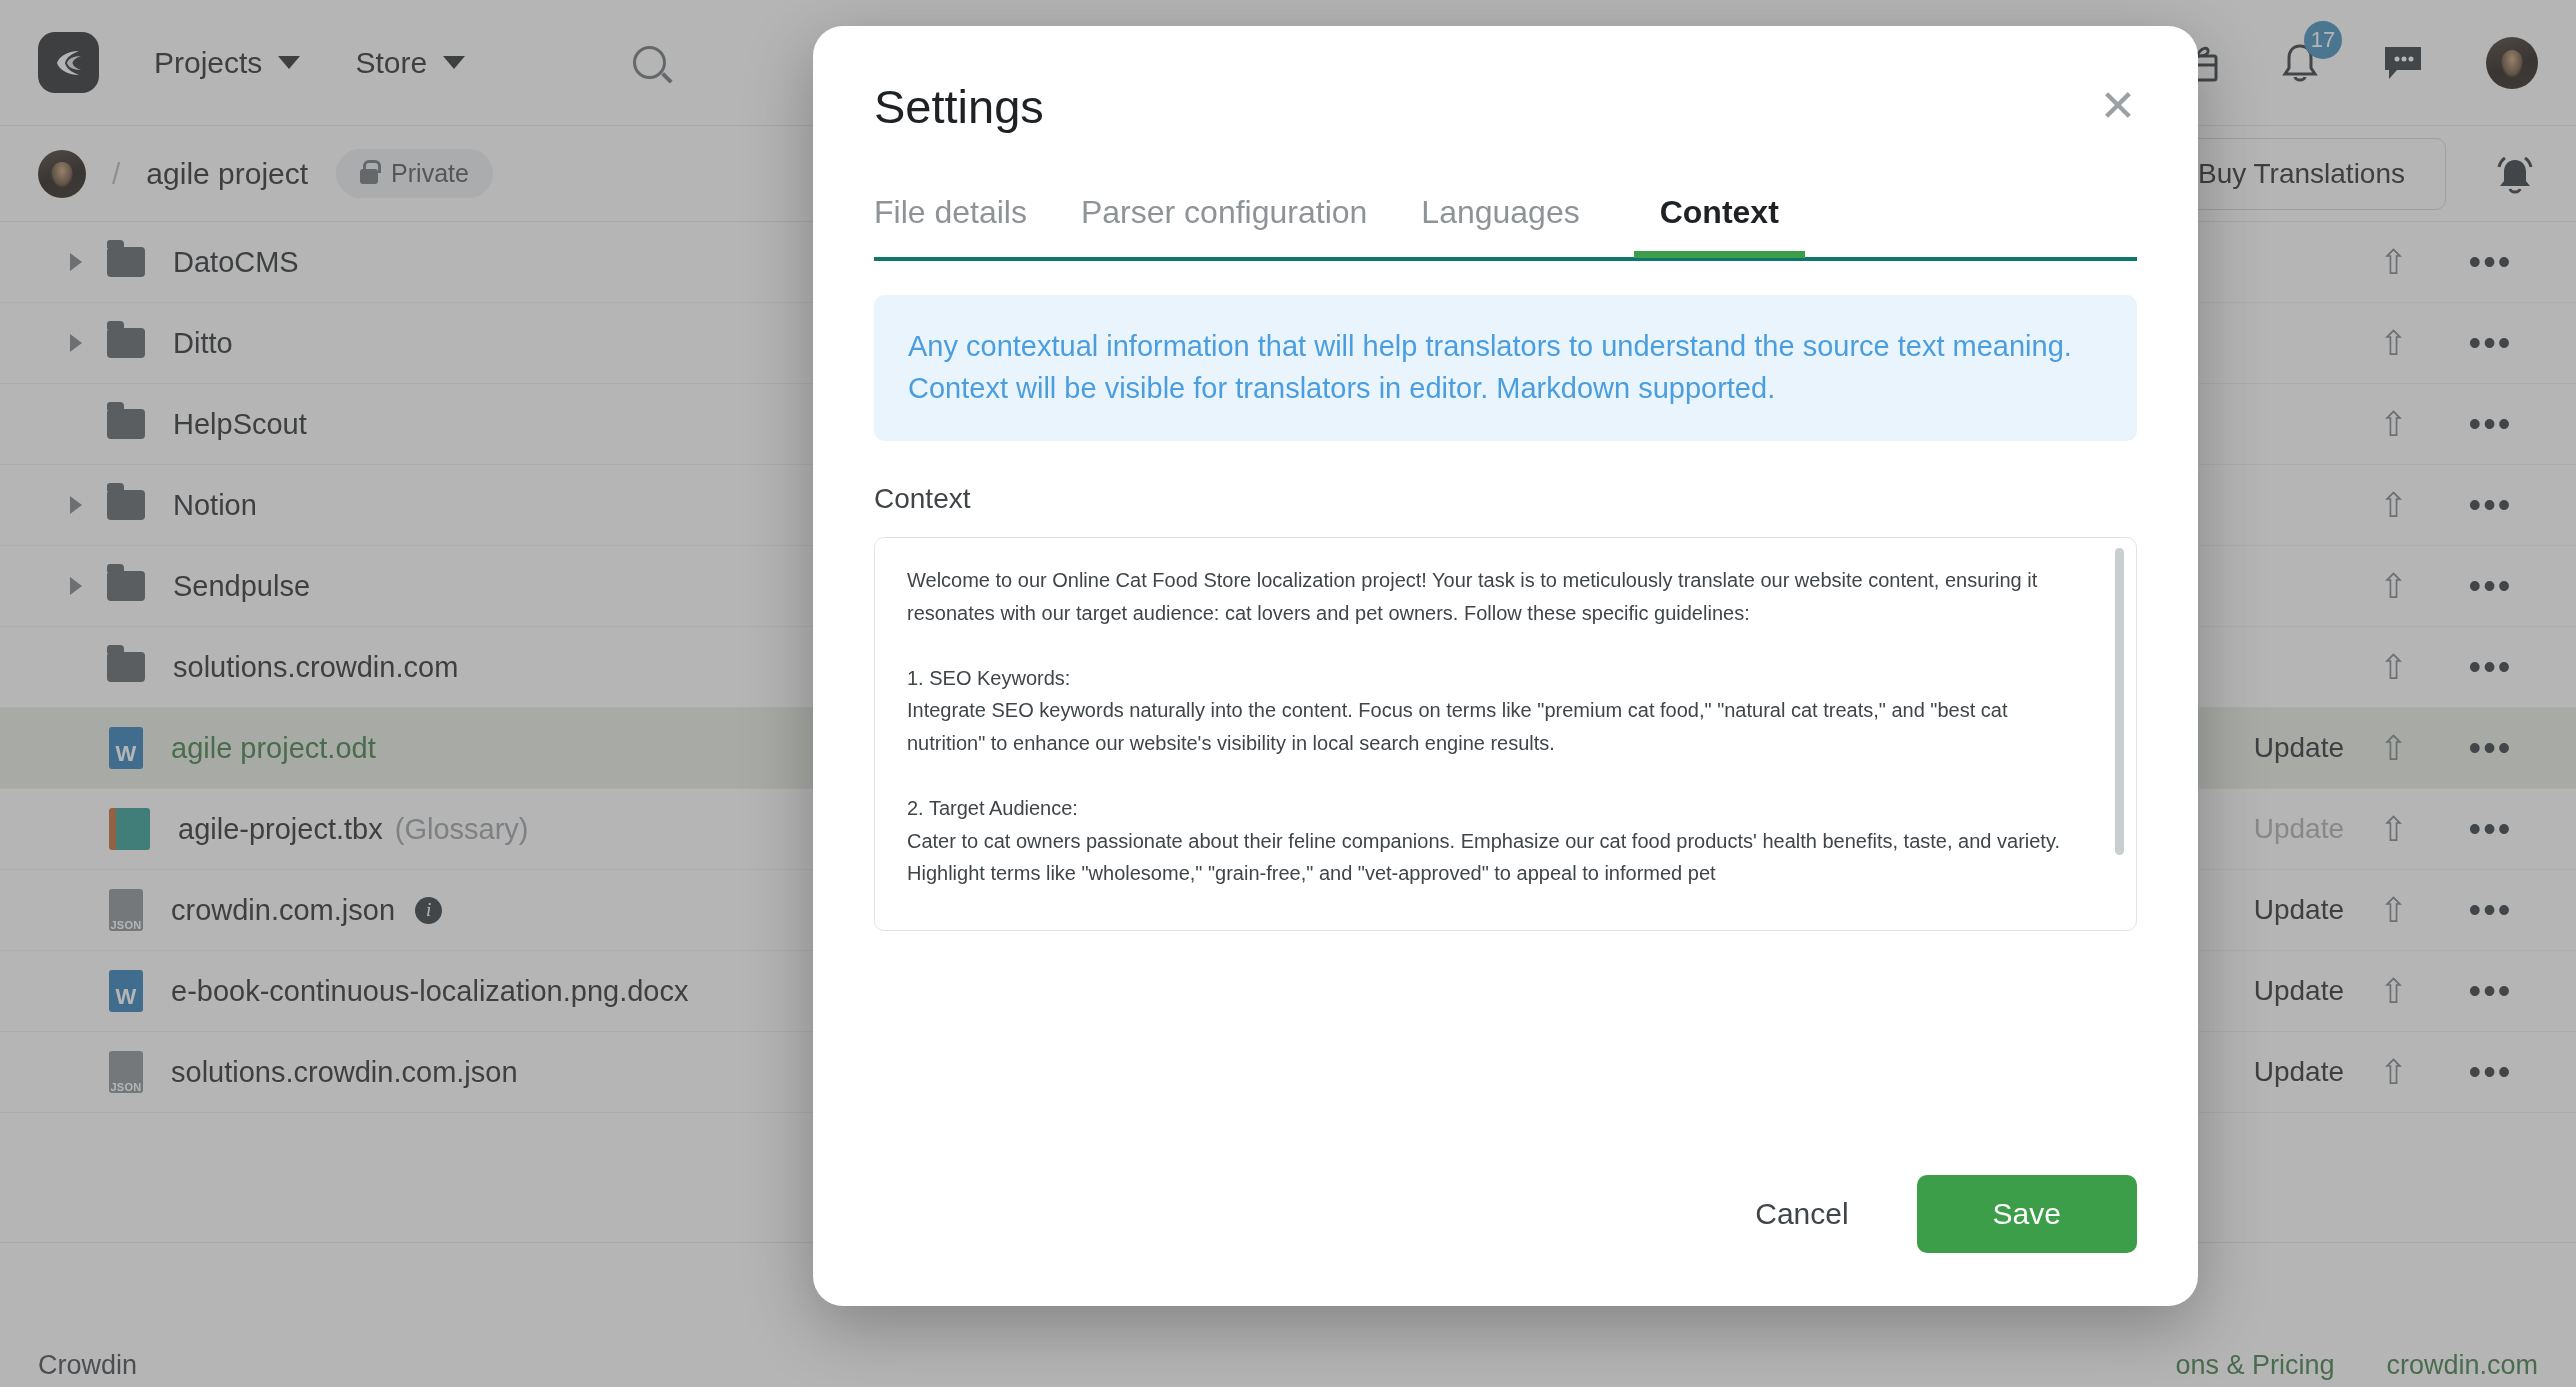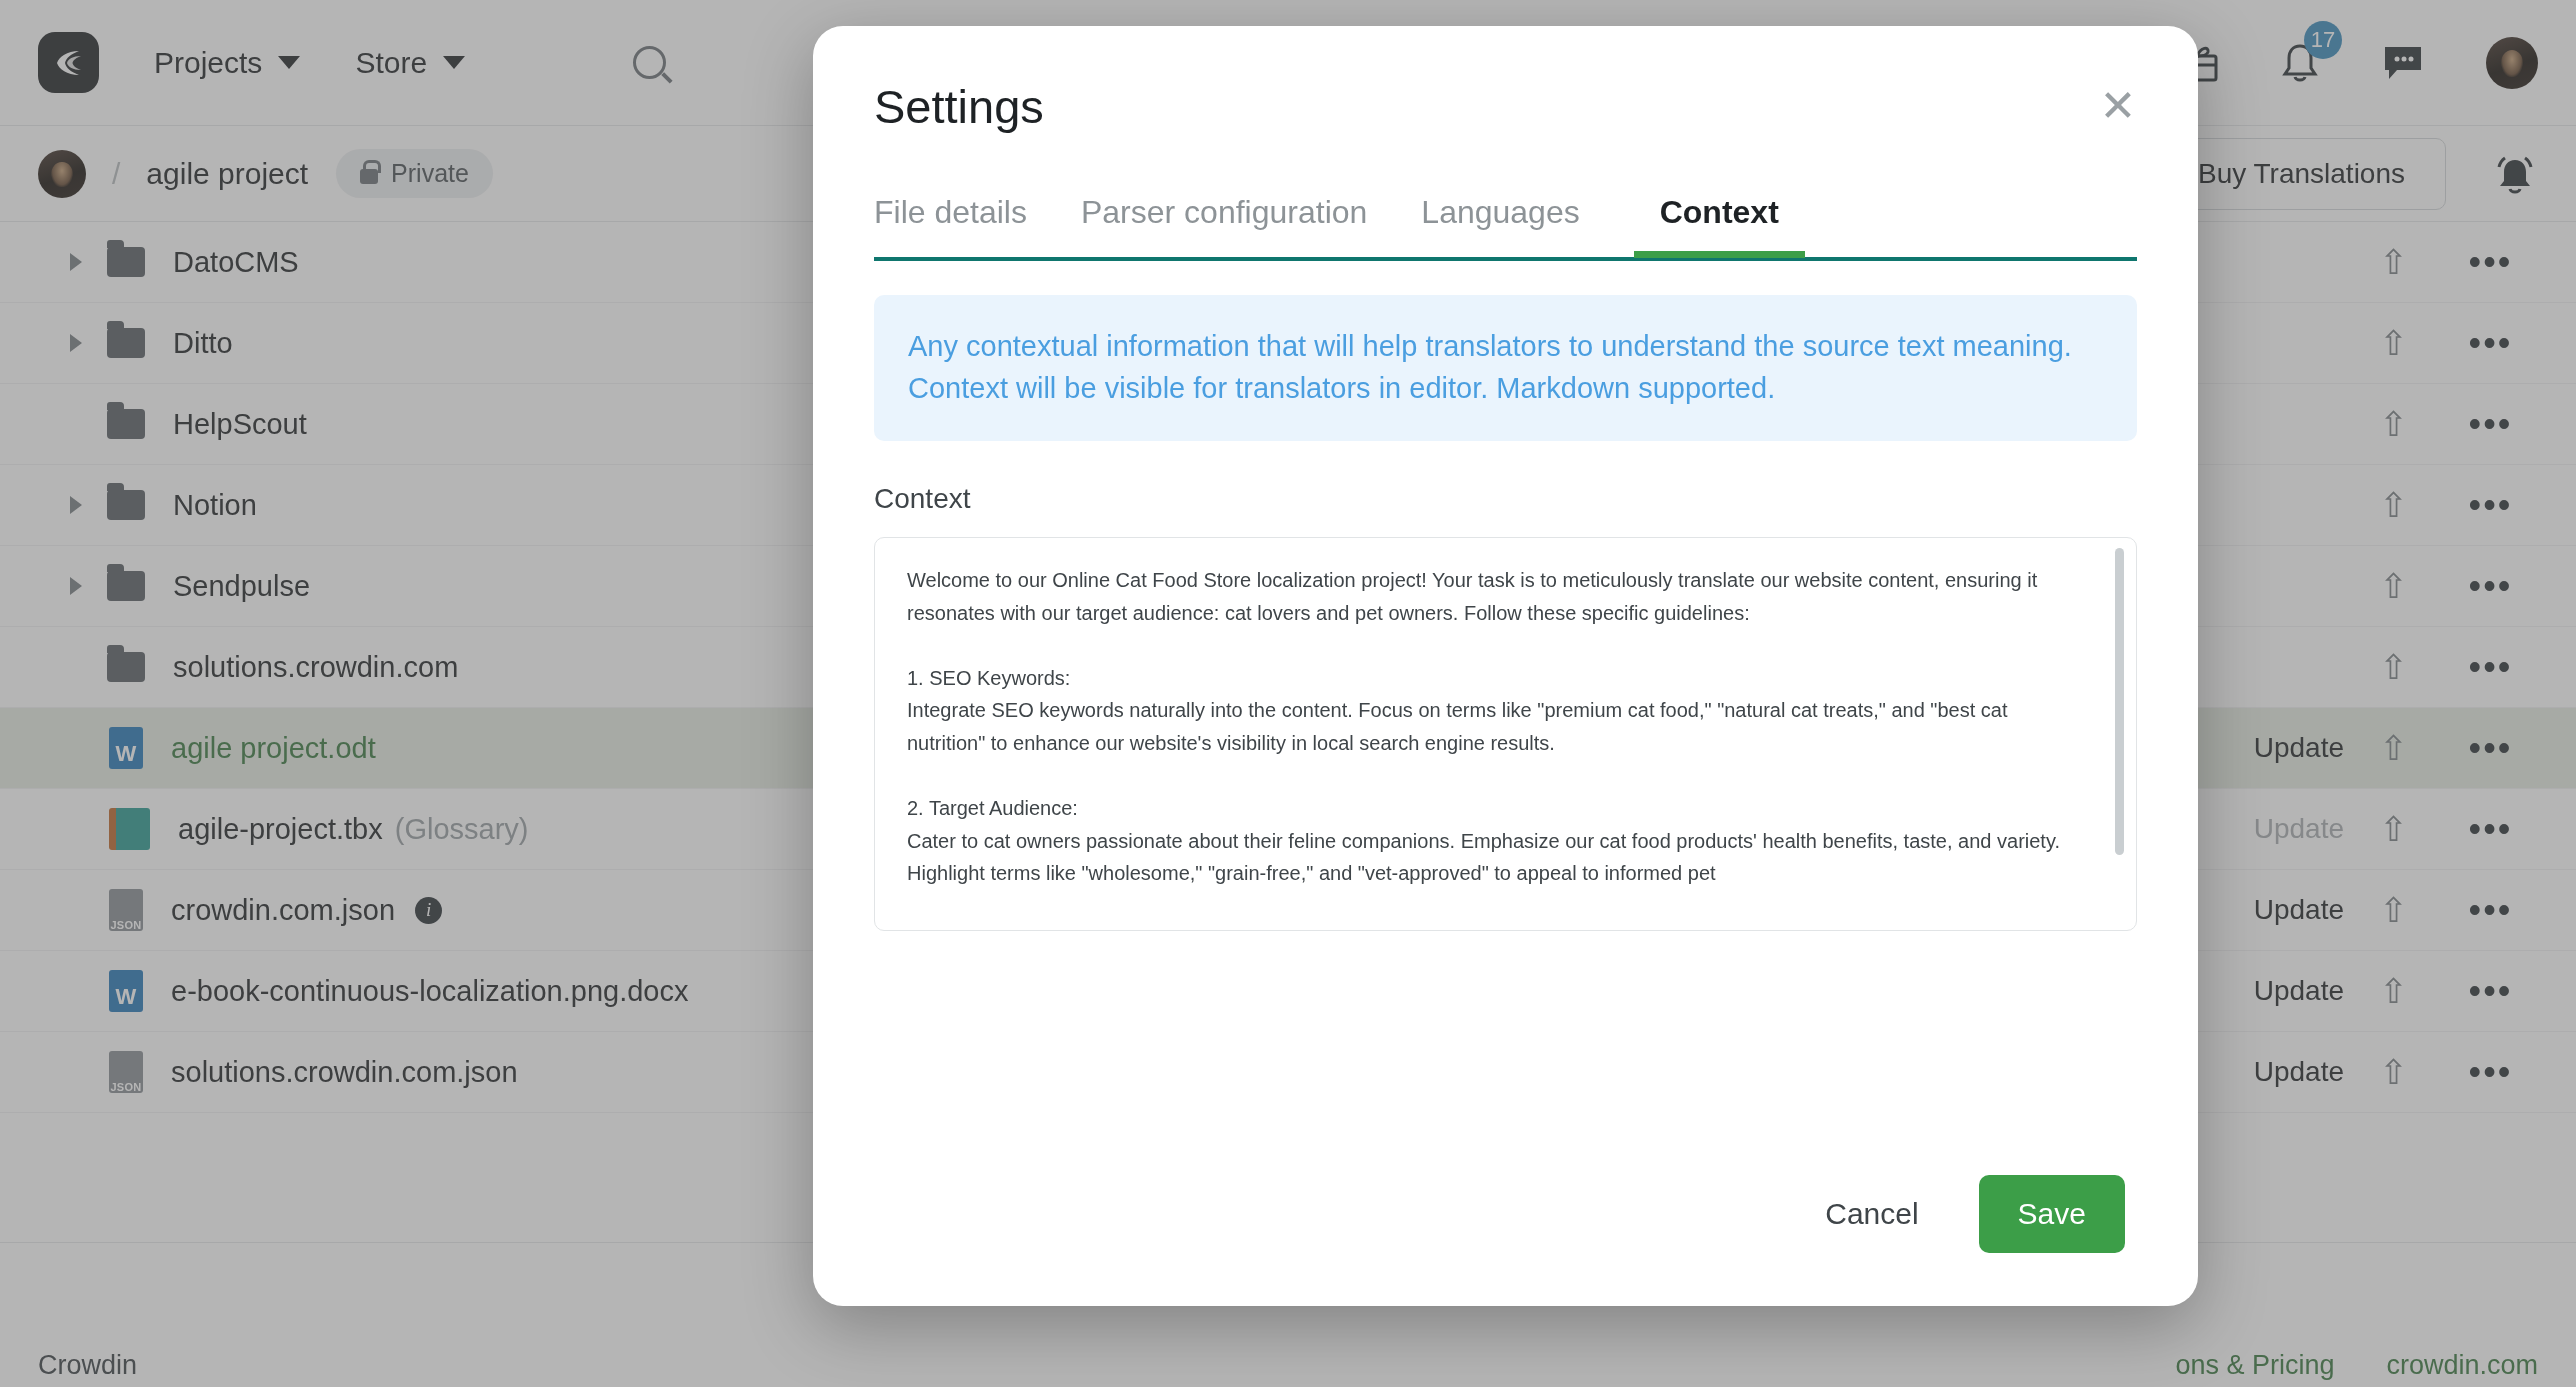--- a/index.html
+++ b/index.html
@@ -397,46 +397,46 @@
     position: absolute;
     top: 0;
     left: 0;
     width: 9px;
     height: 307px;
     background: #c9ced1;
     border-radius: 5px;
   }
   .modal-foot {
     position: absolute;
-    left: 0; right: 12px; bottom: 0;
+    left: 0; right: 0; bottom: 0;
     height: 184px;
     display: flex;
     align-items: center;
     justify-content: flex-end;
     padding-right: 61px;
-    gap: 0;
+    gap: 8px;
     box-sizing: border-box;
   }
   .btn-cancel {
     font-size: 30px;
     color: #3f4549;
     background: transparent;
     border: none;
     padding: 20px 34px;
     margin-right: 26px;
     cursor: pointer;
     font-family: inherit;
   }
   .btn-save {
     font-size: 30px;
     color: #fff;
     background: #3c9e48;
     border: none;
     border-radius: 10px;
-    padding: 22px 39px;
+    padding: 22px 76px;
     cursor: pointer;
     font-family: inherit;
   }
 </style>
 </head>
 <body>
 
 <div id="app-root">
 
   <div class="topnav">

